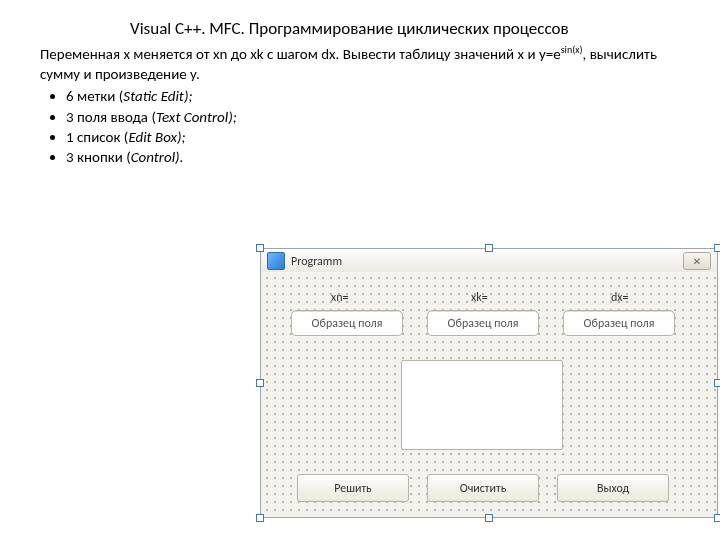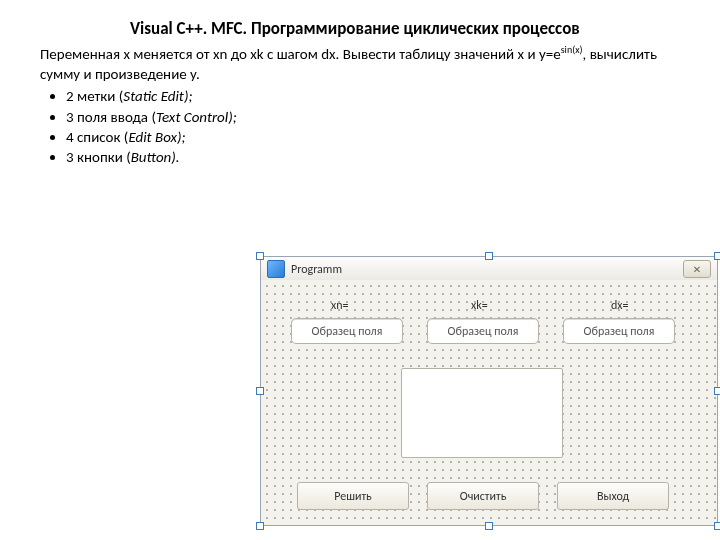--- a/index.html
+++ b/index.html
@@ -1,24 +1,24 @@
 <!DOCTYPE html>
 <html><head>
 <meta charset="utf-8">
 <style>
   html,body{margin:0;padding:0;font-family:Calibri,Arial,sans-serif;background:#fff;color:#000}
   .slide{width:720px;height:540px;position:relative;box-sizing:border-box;padding:18px 40px 0 40px}
-  .title{font-size:17px;font-weight:700;margin-left:90px;margin-bottom:4px;line-height:1.25;max-width:480px}
+  .title{font-size:17px;font-weight:400;margin-left:90px;margin-bottom:4px;line-height:1.25;max-width:480px}
   .para{font-size:15px;line-height:1.3;margin:2px 0}
   .bullets{margin:2px 0 0 0;padding-left:26px;font-size:15px;line-height:1.35}
   .bullets li{margin:0;padding:0}
   .italic{font-style:italic}
   sup{font-size:10px}
   
-  .editor{position:absolute;left:260px;top:256px;width:458px;height:270px}
+  .editor{position:absolute;left:260px;top:248px;width:458px;height:270px}
   .grid{position:absolute;left:0;top:24px;right:0;bottom:0;border:1px solid #9aa5b1;border-top:none;background:#f4f2ed;
         background-image:radial-gradient(#b7b2a8 1px,transparent 1px);background-size:8px 8px;background-position:2px 2px}
   .titlebar{position:absolute;left:0;top:0;right:0;height:24px;border:1px solid #9aa5b1;border-bottom:1px solid #c8c2b6;
             background:linear-gradient(#fdfdfd,#ebe9e2);border-radius:4px 4px 0 0;display:flex;align-items:center}
   .win-icon{width:16px;height:16px;margin:0 6px;background:linear-gradient(135deg,#6fb7ff,#2a7bd4);border:1px solid #2a6db0;border-radius:2px}
   .win-title{font-size:12px;color:#333}
   .win-close{position:absolute;right:6px;top:3px;width:26px;height:16px;border:1px solid #b0a99a;border-radius:3px;
              background:linear-gradient(#f8f6f0,#e2ddd0);font-size:10px;color:#6b6457;display:flex;align-items:center;justify-content:center}
   .handle{position:absolute;width:6px;height:6px;background:#fff;border:1px solid #3b7abf}
   .h-tl{left:-4px;top:-4px}.h-tr{right:-4px;top:-4px}.h-bl{left:-4px;bottom:-4px}.h-br{right:-4px;bottom:-4px}
@@ -37,24 +37,24 @@
 
 <div class="slide">
   <div class="title">Visual C++. MFC. Программирование циклических процессов</div>
 
   <div class="para">
     <span>Переменная x меняется от xn до xk с шагом dx. Вывести таблицу значений x и y=e</span><sup>sin(x)</sup><span>, вычислить сумму и произведение y.</span>
   </div>
 
 
   <ul class="bullets">
-    <li><span>2 метки (</span><span class="italic">Static Edit);</span></li>
+    <li><span>6 метки (</span><span class="italic">Static Edit);</span></li>
     <li><span>3 поля ввода (</span><span class="italic">Text Control);</span></li>
-    <li><span>4 список (</span><span class="italic">Edit Box);</span></li>
-    <li><span>3 кнопки (</span><span class="italic">Button).</span></li>
+    <li><span>1 список (</span><span class="italic">Edit Box);</span></li>
+    <li><span>3 кнопки (</span><span class="italic">Control).</span></li>
   </ul>
 
   <div class="editor">
     <div class="titlebar">
       <div class="win-icon"></div>
       <div class="win-title">Programm</div>
       <div class="win-close">✕</div>
     </div>
     <div class="grid">
 

